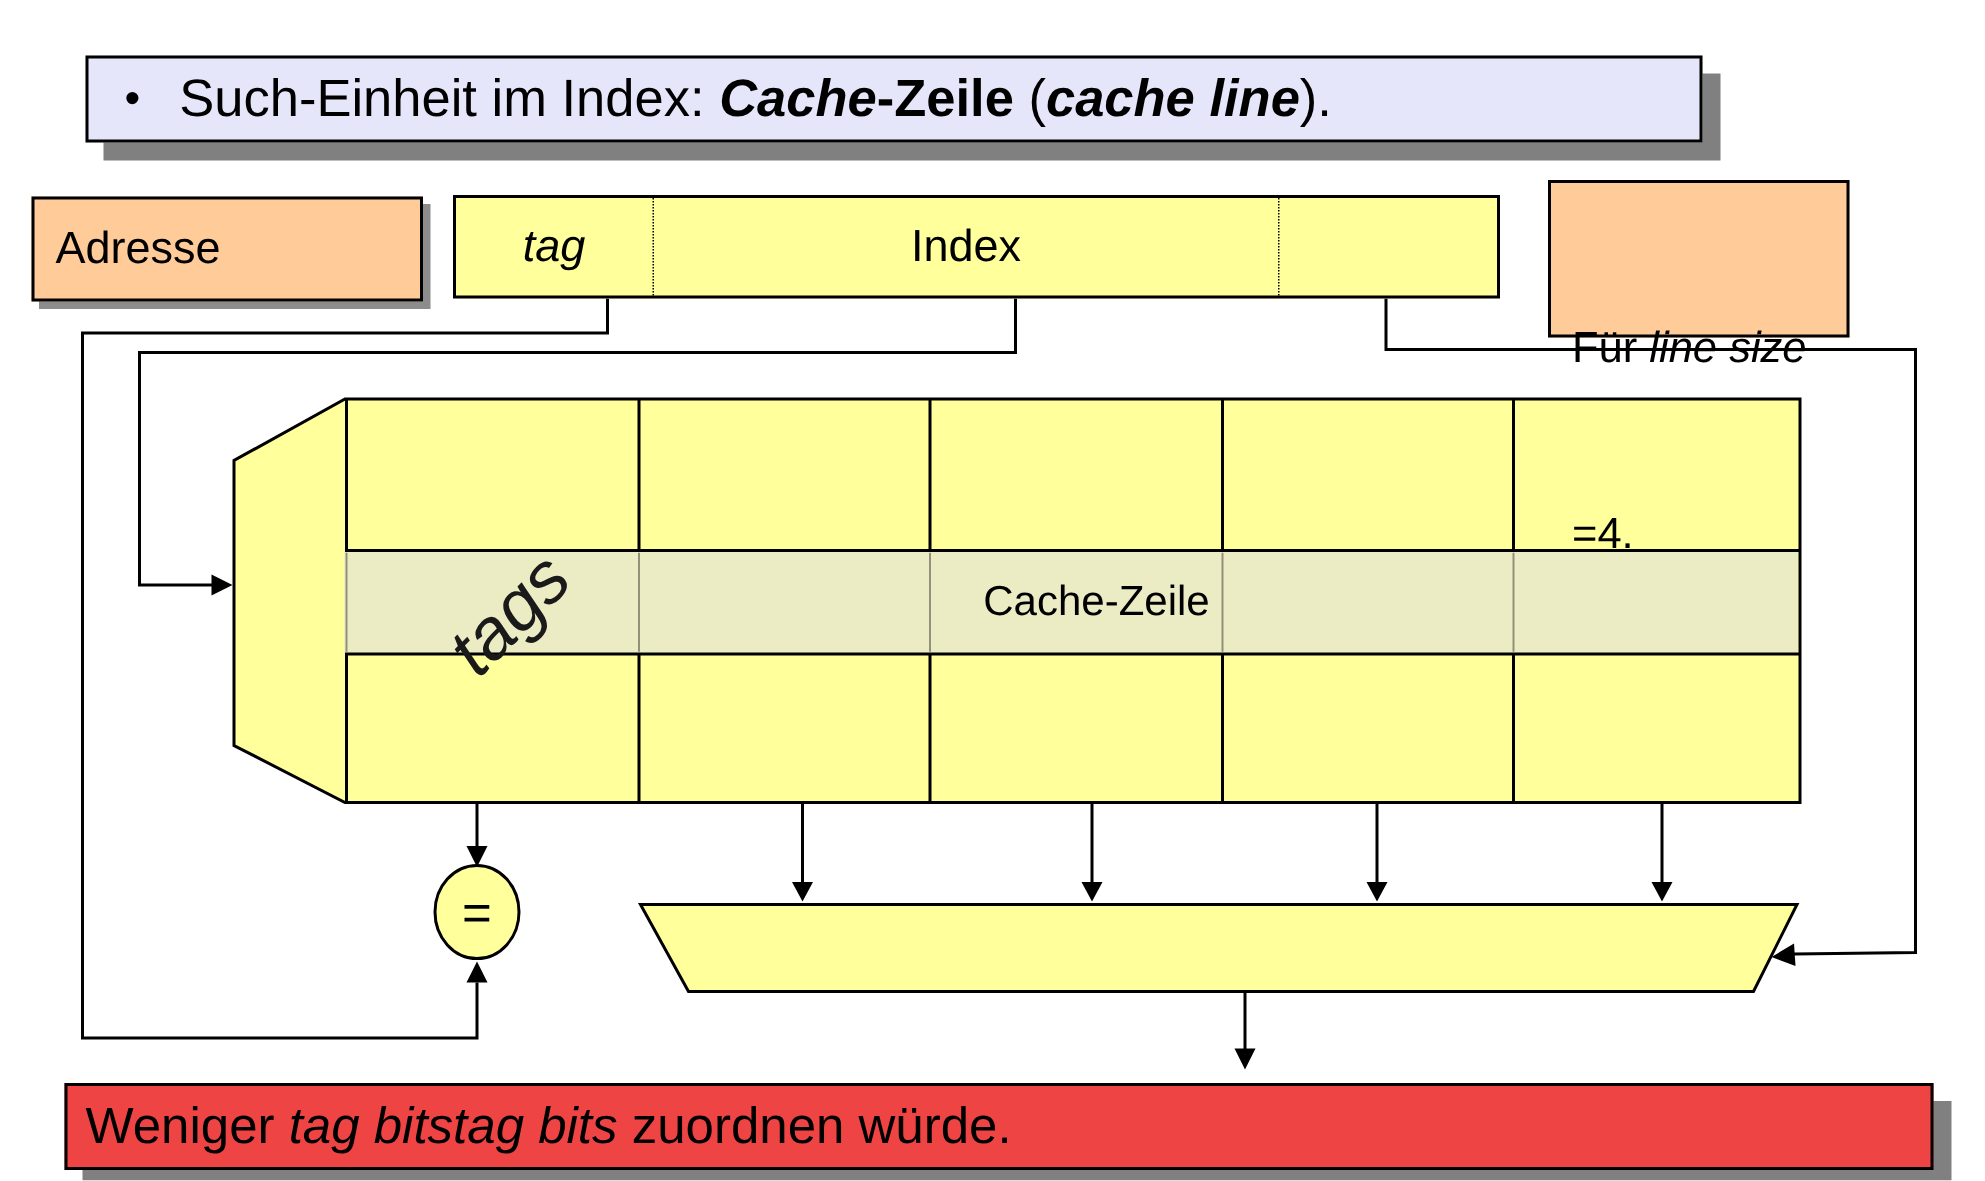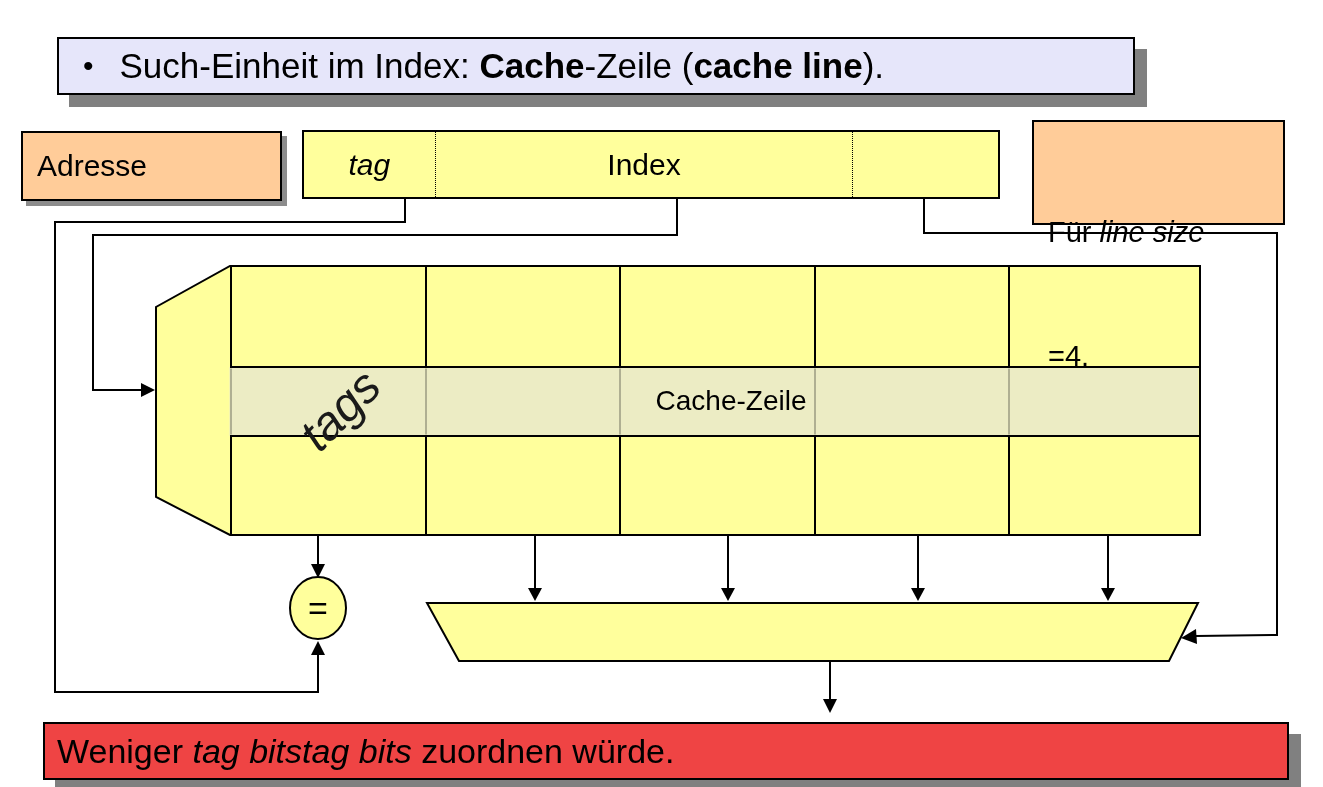--- a/index.html
+++ b/index.html
@@ -11,22 +11,22 @@
 
   
   .title-box{
     left:57px;top:37px;width:1078px;height:58px;
     background:#e6e6fa;border:2px solid #000;
     box-shadow:12px 12px 0 #808080;
     display:flex;align-items:center;
     font-size:35px;white-space:pre;
   }
   .title-box .bullet{margin:0 26px 0 24px;font-size:30px;}
-  .bi{font-weight:bold;}
-  .b{font-weight:normal;}
+  .bi{font-weight:bold;font-style:italic;}
+  .b{font-weight:bold;}
   .i{font-style:italic;}
 
   .adresse-box{
     left:21px;top:131px;width:261px;height:70px;
     background:#ffcc99;border:2px solid #000;
     box-shadow:5px 5px 0 #8c8c8c;
     display:flex;align-items:center;padding-left:14px;
     font-size:30px;
   }
 
@@ -37,21 +37,21 @@
   }
   .bar-field{
     display:flex;align-items:center;justify-content:center;
     font-size:30px;height:100%;
   }
   .bar-field.f-tag{width:131px;border-right:1px dotted #000;font-style:italic;}
   .bar-field.f-index{width:418px;border-right:1px dotted #000;}
   .bar-field.f-offset{width:145px;}
 
   .fuer-box{
-    left:1032px;top:120px;width:253px;height:105px;
+    left:1032px;top:120px;width:201px;height:105px;
     background:#ffcc99;border:2px solid #000;
     padding:8px 0 0 14px;
     font-size:29px;line-height:1.42;white-space:pre;
   }
 
   .bottom-box{
     left:43px;top:722px;width:1246px;height:58px;
     background:#ef4444;border:2px solid #000;
     box-shadow:12px 12px 0 #808080;
     display:flex;align-items:center;padding-left:12px;

